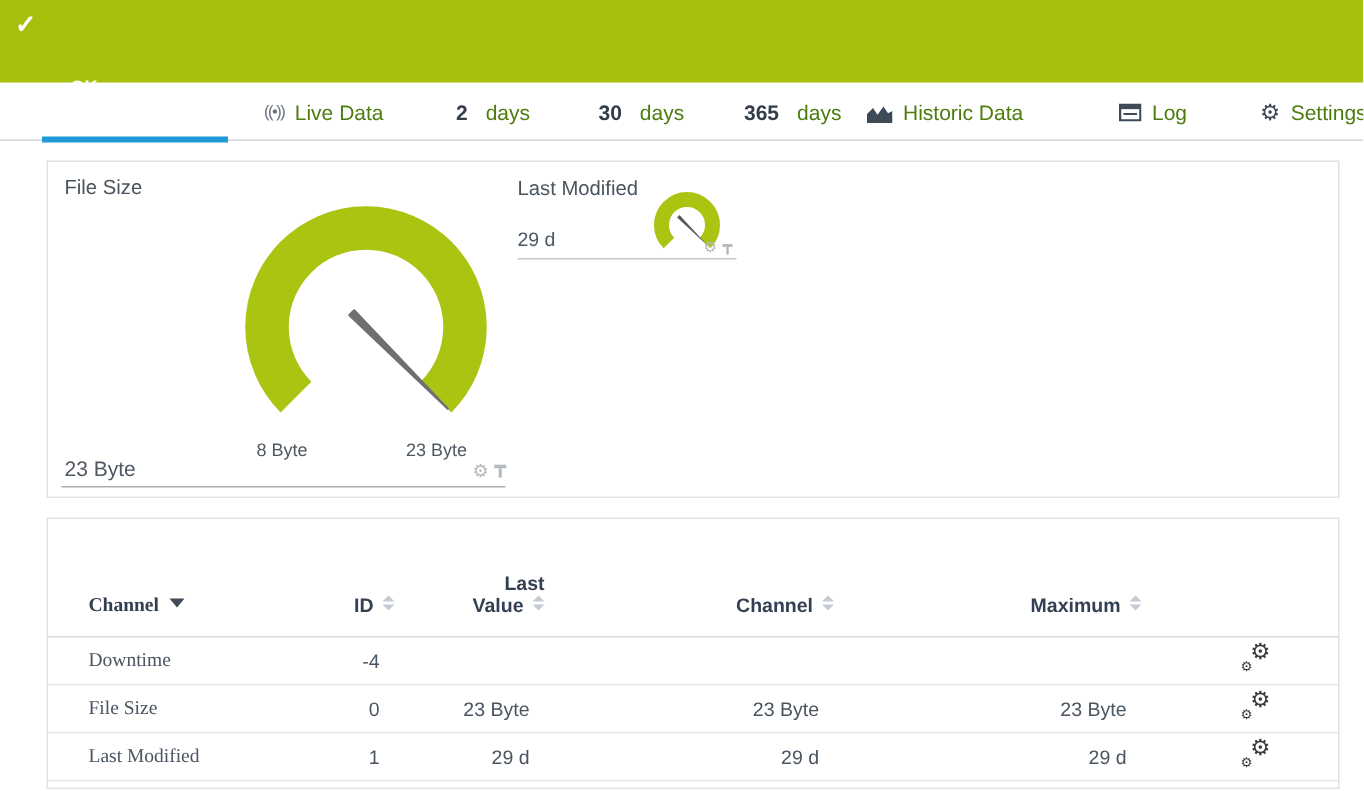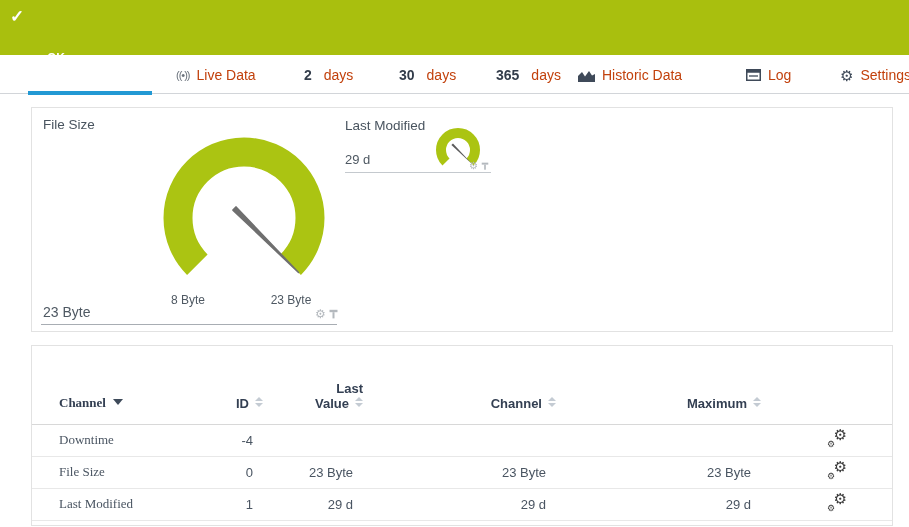--- a/index.html
+++ b/index.html
@@ -13,21 +13,21 @@
   .hdr-title { position:absolute; left:33px; top:4px; font-size:19px; white-space:nowrap; }
   .hdr-title .it { font-style:italic; font-weight:400; margin-right:6px; }
   .hdr-title .bold { font-weight:700; }
   .hdr-flag { font-size:12px; vertical-align:8px; margin-left:2px; }
   .hdr-stars { margin-left:14px; font-size:12px; letter-spacing:2px; vertical-align:4px; }
   .hdr-ok { position:absolute; left:47px; top:31px; font-size:12px; font-weight:700;margin-top:20px; }
 
   
   .tabbar { position:absolute; left:0; top:60px; width:909px; height:34px; border-bottom:1px solid #d2d5d9; }
   .tab { position:absolute; top:2px; height:26px; display:flex; align-items:center; gap:7px; cursor:pointer; white-space:nowrap; }
-  .tlabel { font-size:14px; color:#c2410c; }
+  .tlabel { font-size:14px; color:#4d7c0f; }
   .tlabel.strong { color:#3a4553; font-weight:600; }
   .tnum { font-size:14px; font-weight:700; color:#333d4b; margin-right:5px; }
   .ticon { display:inline-flex; align-items:center; }
   .broadcast { font-size:11px; color:#6a727c; letter-spacing:-1px; }
   .gearglyph { font-size:15px; color:#3f4a59; line-height:1; }
   .active-underline { position:absolute; left:28px; top:31px; width:124px; height:4px; background:#2299d4; }
 
   
   .panel { position:absolute; background:#fff; border:1px solid #e2e2e2; }
   .panel-gauges { left:31px; top:107px; width:862px; height:225px; }

